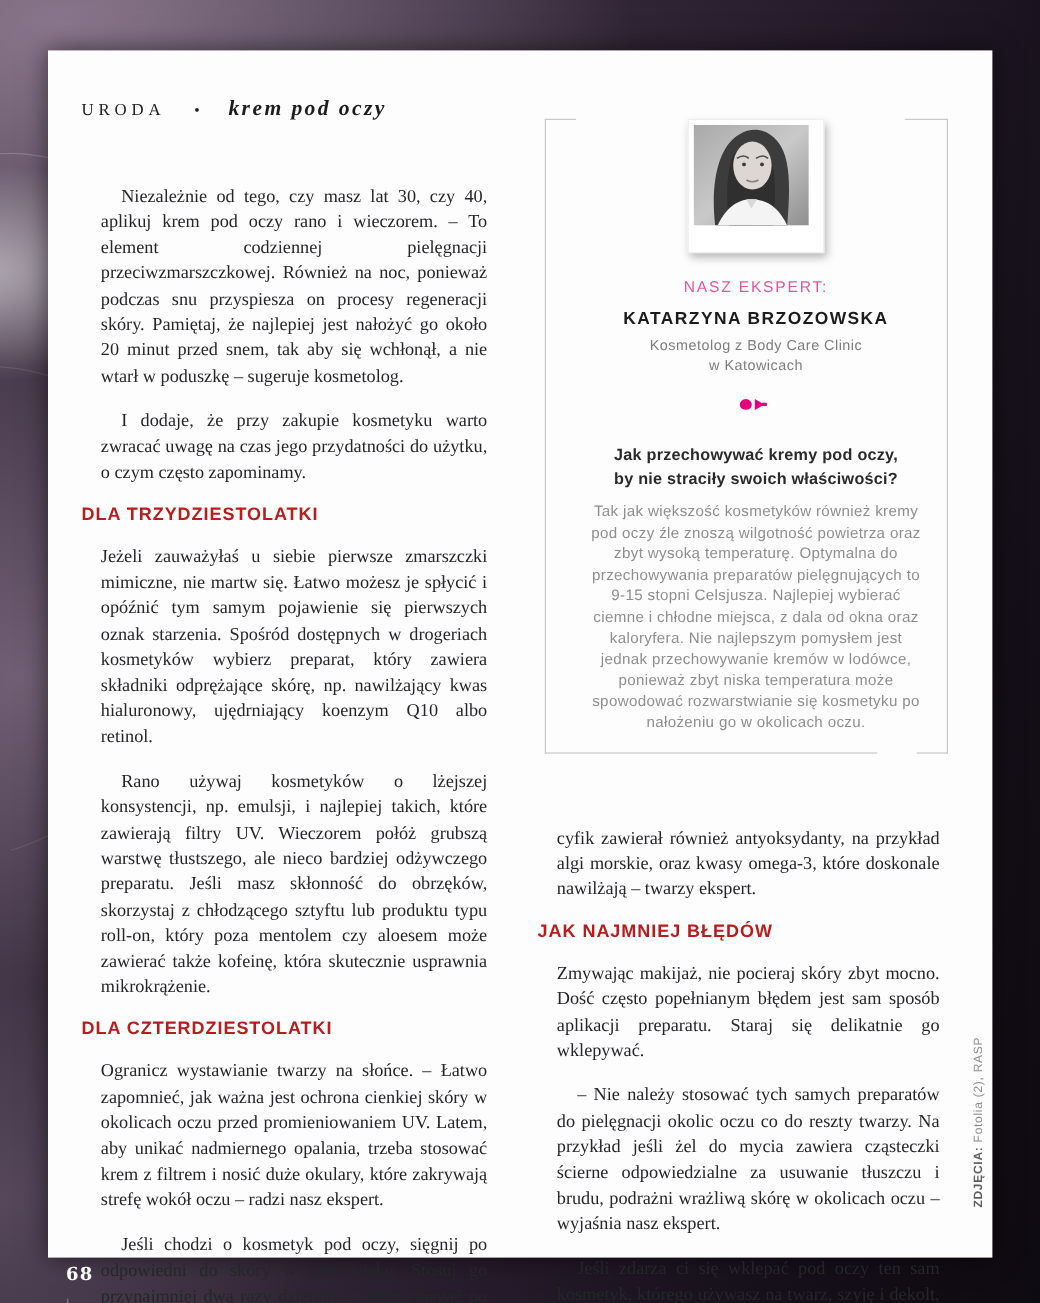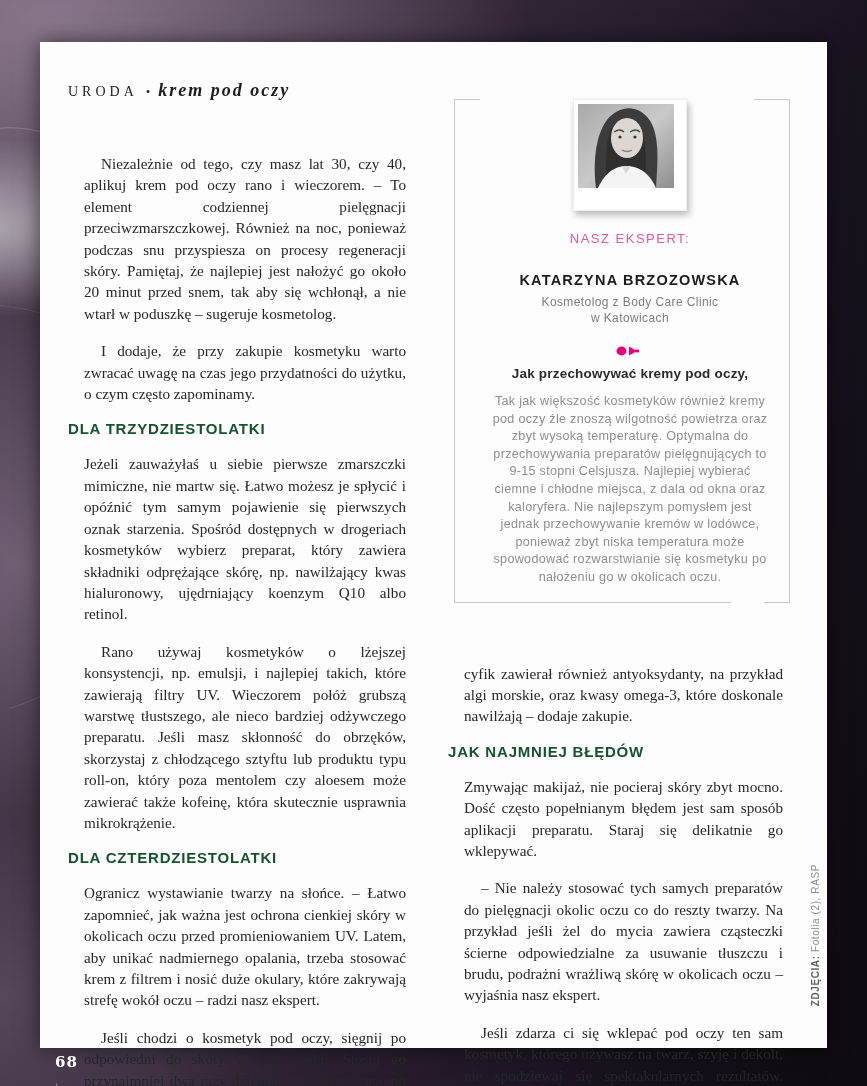--- a/index.html
+++ b/index.html
@@ -17,37 +17,37 @@
     border-bottom-color:transparent;border-right-color:transparent;pointer-events:none;}
   .streak.s1{width:260px;height:300px;left:-140px;top:120px;transform:rotate(38deg);}
   .streak.s2{width:380px;height:420px;left:-220px;top:300px;transform:rotate(30deg);border-color:rgba(255,255,255,0.10);border-bottom-color:transparent;}
 
   .page{
     position:absolute;left:40px;top:42px;width:787px;height:1006px;
     background:#fdfdfd;box-shadow:0 0 20px rgba(0,0,0,0.55);
   }
   .page-inner{padding:26px 28px 0 28px;}
 
-  .kicker{display:flex;align-items:baseline;gap:8px;margin-top:12px;}
+  .kicker{display:flex;align-items:baseline;gap:24px;margin-top:12px;}
   .kicker .cat{font-family:"Liberation Serif", serif;font-size:14px;letter-spacing:4px;color:#222;}
   .kicker .dot{font-size:13px;color:#222;}
   .kicker .topic{font-family:"Liberation Serif", serif;font-style:italic;font-weight:bold;
     font-size:18px;letter-spacing:2px;color:#1d1d1d;}
 
   .cols{display:flex;gap:26px;margin-top:36px;}
   .col{width:354px;}
   .col.right{width:351px;position:relative;}
 
   .col p{
     margin:16px;font-size:15.2px;line-height:21.4px;color:#26262a;text-align:justify;
   }
   .col p.indent{text-indent:17px;}
   h3.sec{
     font-family:"Liberation Sans", sans-serif;font-weight:bold;font-size:15px;
-    letter-spacing:0.8px;color:#14532d;margin:15px 0 7px 0;
+    letter-spacing:0.8px;color:#b91c1c;margin:15px 0 7px 0;
   }
 
   
   .expert-box{
     position:relative;margin:14px 9px 0 6px;padding:0 18px 16px 34px;
     border-left:1px solid #c9c9c9;border-right:1px solid #c9c9c9;
     text-align:center;font-family:"Liberation Sans", sans-serif;
   }
   .expert-box .tl,.expert-box .tr,.expert-box .bl,.expert-box .br{
     position:absolute;height:1px;background:#c9c9c9;}
@@ -56,25 +56,25 @@
   .expert-box .bl{bottom:0;left:-1px;width:83%;}
   .expert-box .br{bottom:0;right:-1px;width:26px;}
 
   .polaroid{
     width:104px;margin:-52px auto 0 auto;background:#fff;border:1px solid #eee;
     padding:4px 4px 22px 4px;box-shadow:2px 4px 7px rgba(0,0,0,0.28);position:relative;z-index:2;
   }
   .polaroid svg{display:block;width:96px;height:84px;}
 
   .expert-label{margin-top:20px;font-size:13px;letter-spacing:1.5px;color:#e0569e;}
-  .expert-name{margin-top:26px;font-size:14.5px;font-weight:bold;letter-spacing:1.2px;color:#1c1c1c;}
+  .expert-name{margin-top:12px;font-size:14.5px;font-weight:bold;letter-spacing:1.2px;color:#1c1c1c;}
   .expert-title{margin-top:6px;font-size:12px;line-height:16px;letter-spacing:0.4px;color:#7d7d7d;}
 
   .qa-icon{margin:18px auto 4px auto;width:30px;height:14px;}
-  .qa-q{margin-top:6px;font-size:13.5px;font-weight:bold;line-height:20px;color:#2a2a2a;letter-spacing:0.2px;}
+  .qa-q{margin-top:25px;font-size:13.5px;font-weight:bold;line-height:20px;color:#2a2a2a;letter-spacing:0.2px;}
   .qa-a{margin-top:9px;font-size:12.6px;line-height:17.6px;color:#8e8e8e;letter-spacing:0.3px;text-align:center;}
 
   .cont-block{margin-top:60px;}
 
   .credit-vert{
     position:absolute;right:6px;bottom:42px;
     writing-mode:vertical-rl;transform:rotate(180deg);
     font-family:"Liberation Sans", sans-serif;font-size:10px;color:#8b8b8b;letter-spacing:0.6px;
   }
   .credit-vert b{color:#5f5f5f;}
@@ -160,26 +160,27 @@
           <div class="qa-icon">
             <svg viewBox="0 0 30 14" width="30" height="14">
               <ellipse cx="6.5" cy="7" rx="5" ry="4.4" fill="#e5007d"></ellipse>
               <path d="M14 2.4 L22 7 L14 11.6 Z" fill="#e5007d"></path>
               <rect x="20" y="5.6" width="4" height="2.8" fill="#e5007d"></rect>
             </svg>
           </div>
 
           <div class="qa-q">
             <div>Jak przechowywać kremy pod oczy,</div>
+            <div>by nie straciły swoich właściwości?</div>
           </div>
           <div class="qa-a">Tak jak większość kosmetyków również kremy pod oczy źle znoszą wilgotność powietrza oraz zbyt wysoką temperaturę. Optymalna do przechowywania preparatów pielęgnujących to 9-15 stopni Celsjusza. Najlepiej wybierać ciemne i chłodne miejsca, z dala od okna oraz kaloryfera. Nie najlepszym pomysłem jest jednak przechowywanie kremów w lodówce, ponieważ zbyt niska temperatura może spowodować rozwarstwianie się kosmetyku po nałożeniu go w okolicach oczu.</div>
         </div>
 
         <div class="cont-block">
-          <p>cyfik zawierał również antyoksydanty, na przykład algi morskie, oraz kwasy omega-3, które doskonale nawilżają – dodaje zakupie.</p>
+          <p>cyfik zawierał również antyoksydanty, na przykład algi morskie, oraz kwasy omega-3, które doskonale nawilżają – twarzy ekspert.</p>
 
           <h3 class="sec">JAK NAJMNIEJ BŁĘDÓW</h3>
           <p>Zmywając makijaż, nie pocieraj skóry zbyt mocno. Dość często popełnianym błędem jest sam sposób aplikacji preparatu. Staraj się delikatnie go wklepywać.</p>
           <p class="indent">– Nie należy stosować tych samych preparatów do pielęgnacji okolic oczu co do reszty twarzy. Na przykład jeśli żel do mycia zawiera cząsteczki ścierne odpowiedzialne za usuwanie tłuszczu i brudu, podrażni wrażliwą skórę w okolicach oczu – wyjaśnia nasz ekspert.</p>
           <p class="indent"><span>Jeśli zdarza ci się wklepać pod oczy ten sam kosmetyk, którego używasz na twarz, szyję i dekolt, nie spodziewaj się spektakularnych rezultatów. Kremy do twarzy mogą zawierać składniki podrażniające i obciążające delikatną skórę pod oczami. Efektem bywają cienie, obrzęki, a nawet zaczerwienienie. Dodatkowo jednym z częstszych alergenów, które można znalexć w preparatach do pielęgnacji twarzy i ciała, są substancje zapachowe, a tych kremy pod oczy najczęściej nie zawierają.</span></p>
         </div>
       </div>
     </div>
   </div>
 

